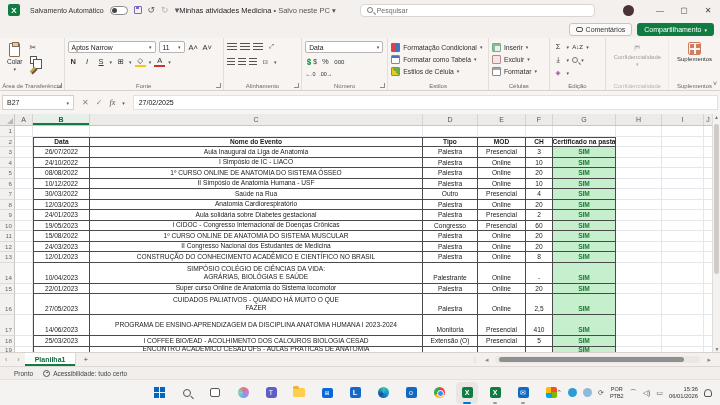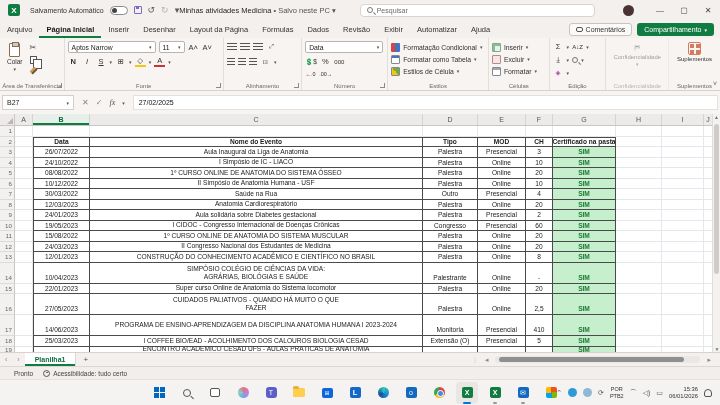--- a/index.html
+++ b/index.html
@@ -186,33 +186,20 @@
     </div>
     <div class="tb-right">
       <span class="avatar"></span>
       <span class="winbtn">—</span>
       <span class="winbtn">▢</span>
       <span class="winbtn">✕</span>
     </div>
   </div>
 
   <div id="menubar" class="abs">
-    <div id="ribbon-tabs">
-        <div class="rtab">Arquivo</div>
-        <div class="rtab active">Página Inicial</div>
-        <div class="rtab">Inserir</div>
-        <div class="rtab">Desenhar</div>
-        <div class="rtab">Layout da Página</div>
-        <div class="rtab">Fórmulas</div>
-        <div class="rtab">Dados</div>
-        <div class="rtab">Revisão</div>
-        <div class="rtab">Exibir</div>
-        <div class="rtab">Automatizar</div>
-        <div class="rtab">Ajuda</div>
-      </div>
     <div class="mb-right">
       <div class="btn-comments">
         <span class="bubble"></span>
         <span>Comentários</span>
       </div>
       <div class="btn-share">
         <span>Compartilhamento</span>
         <span style="font-size:5px;">▾</span>
       </div>
     </div>

